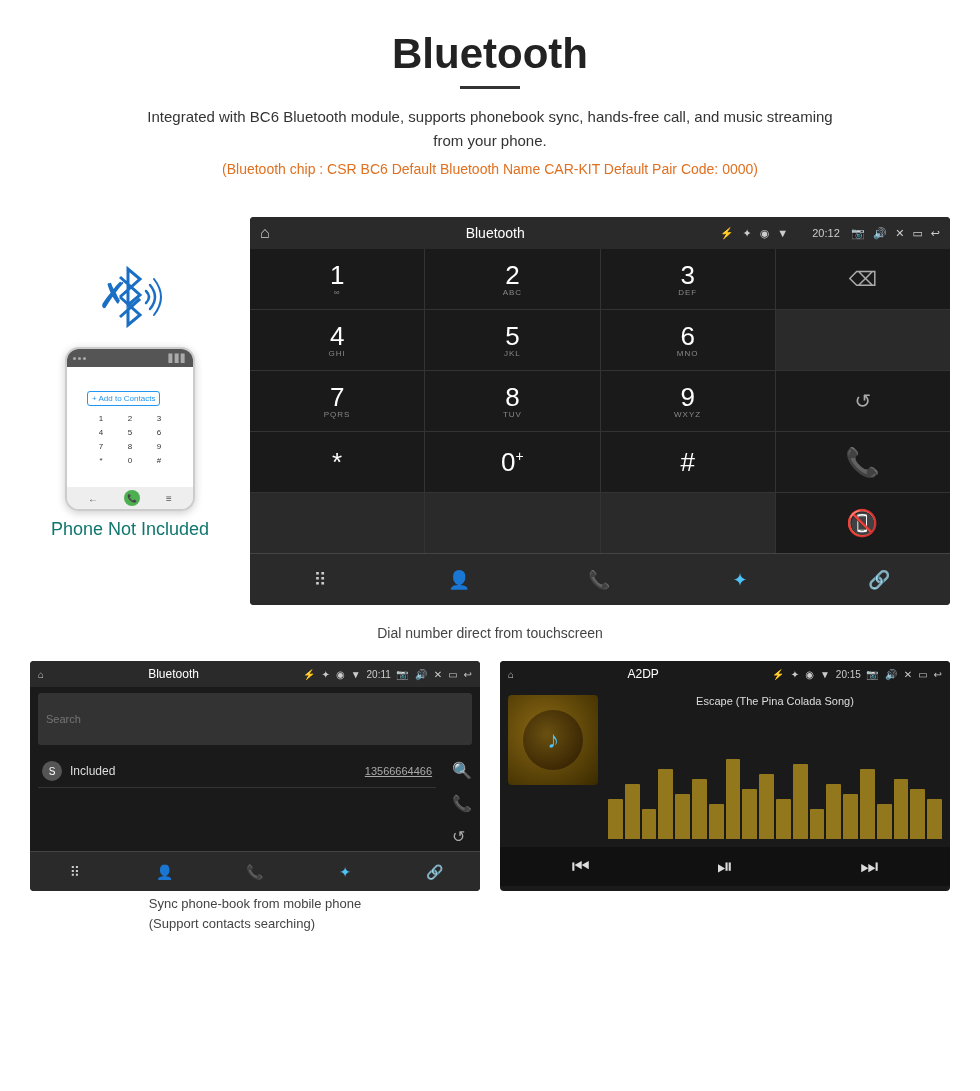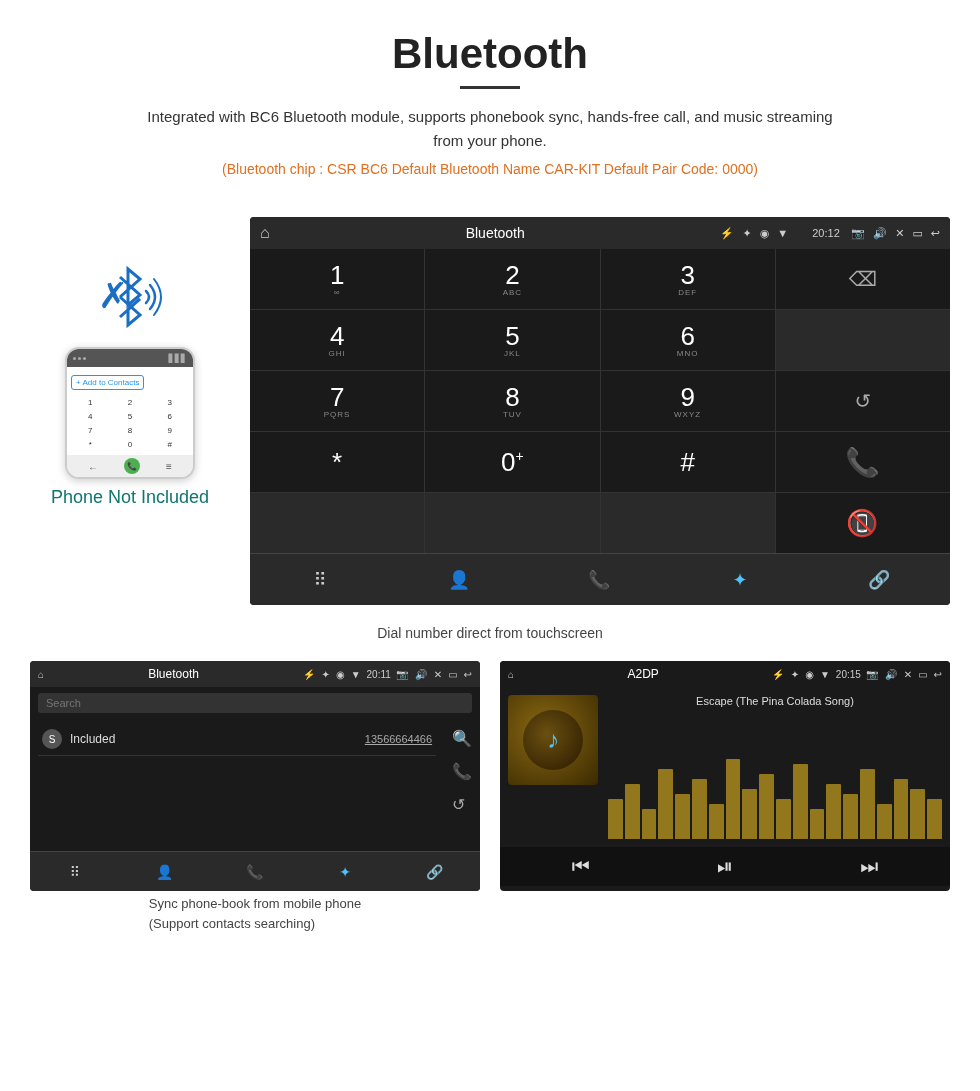--- a/index.html
+++ b/index.html
@@ -88,21 +88,21 @@
       padding: 0 6px;
     }
     .phone-status-dots {
       display: flex; gap: 2px;
     }
     .phone-status-dots span {
       width: 3px; height: 3px; border-radius: 50%; background: #aaa;
     }
     .phone-screen {
       background: #fff;
-      padding: 4px;
+      padding: 20px;
     }
     .phone-add-contact {
       font-size: 8px;
       color: #2196F3;
       padding: 2px 4px;
       border: 1px solid #2196F3;
       border-radius: 3px;
       margin-bottom: 6px;
       display: inline-block;
     }
@@ -253,21 +253,21 @@
       padding: 6px 8px;
       display: flex;
       align-items: center;
       gap: 4px;
     }
     .pb-search-input {
       flex: 1;
       background: #333;
       border: none;
       border-radius: 3px;
-      padding: 4px 8px;
+      padding: 20px 8px;
       color: #aaa;
       font-size: 11px;
     }
     .pb-contacts {
       padding: 4px 8px;
     }
     .pb-contact-row {
       display: flex;
       align-items: center;
       gap: 8px;

